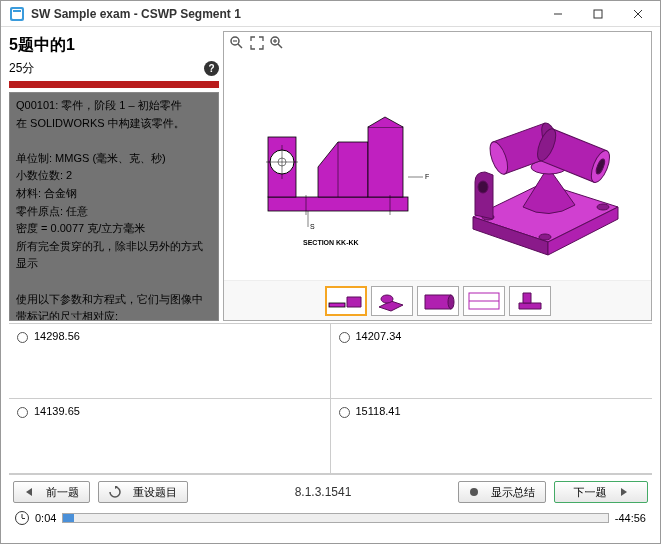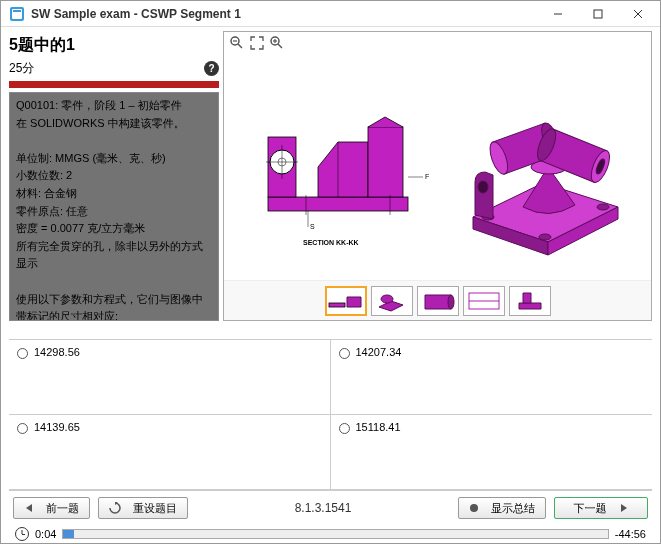--- a/index.html
+++ b/index.html
@@ -20,21 +20,21 @@
 .q-body::-webkit-scrollbar { width: 14px; }
 .q-body::-webkit-scrollbar-track { background: #f0f0f0; border-left: 1px solid #ddd; }
 .q-body::-webkit-scrollbar-thumb { background: #c0c0c0; border: 1px solid #aaa; }
 .right-pane { flex: 1; border: 1px solid #aaa; background: #fff; display: flex; flex-direction: column; }
 .viewer-toolbar { height: 22px; display: flex; align-items: center; padding: 2px 4px; gap: 2px; }
 .vt-icon { width: 18px; height: 18px; display: flex; align-items: center; justify-content: center; color: #555; }
 .viewer-main { flex: 1; display: flex; align-items: center; justify-content: center; background: #fff; position: relative; }
 .thumbs { height: 40px; display: flex; align-items: center; justify-content: center; gap: 4px; padding: 4px; background: #f8f8f8; border-top: 1px solid #eee; }
 .thumb { width: 42px; height: 30px; border: 1px solid #aaa; background: #fff; display: flex; align-items: center; justify-content: center; position: relative; }
 .thumb.active { border: 2px solid #f5a623; }
-.answers { display: flex; flex-wrap: wrap; margin-top: 18px; border-top: 1px solid #ccc; }
+.answers { display: flex; flex-wrap: wrap; margin-top: 2px; border-top: 1px solid #ccc; }
 .answer { width: 50%; height: 75px; border-right: 1px solid #ccc; border-bottom: 1px solid #ccc; padding: 6px 8px; display: flex; align-items: flex-start; gap: 6px; }
 .answer:nth-child(2n) { border-right: none; }
 .radio { width: 11px; height: 11px; border: 1px solid #555; border-radius: 50%; margin-top: 2px; flex-shrink: 0; }
 .bottom-bar { display: flex; align-items: center; padding: 6px 4px; gap: 8px; border-top: 1px solid #ccc; }
 .btn { height: 22px; background: linear-gradient(#fff,#e8e8e8); border: 1px solid #999; border-radius: 2px; padding: 0 10px; display: flex; align-items: center; gap: 12px; font-size: 11px; }
 .btn.primary { border: 1px solid #4a6; }
 .spacer { flex: 1; }
 .version { font-size: 12px; color: #333; }
 .time-row { display: flex; align-items: center; padding: 2px 6px 6px 6px; gap: 6px; }
 .clock-icon { width: 14px; height: 14px; border: 1.5px solid #333; border-radius: 50%; position: relative; }

